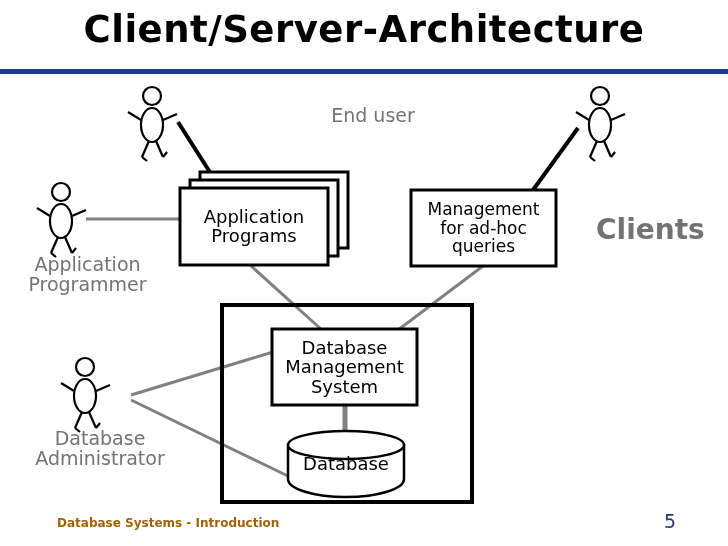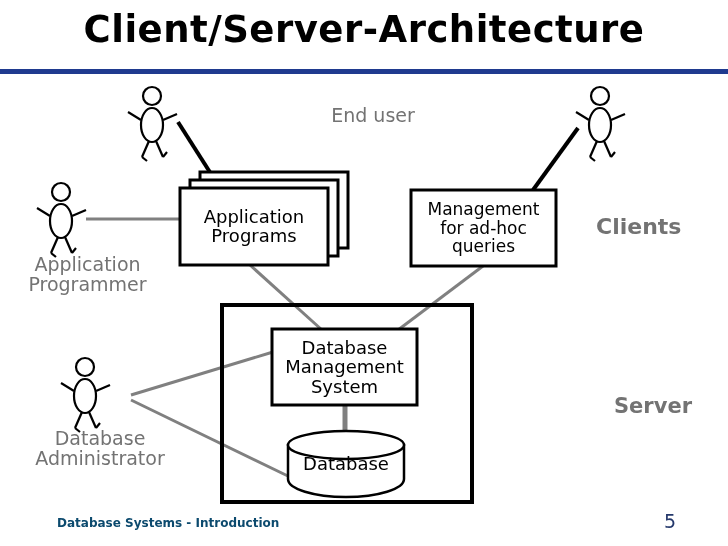--- a/index.html
+++ b/index.html
@@ -66,21 +66,21 @@
   #label-dba {
     left: 0px;
     top: 429px;
     width: 200px;
     font-size: 19px;
   }
   #label-clients {
     left: 596px;
     top: 215px;
     width: 132px;
-    font-size: 22px;
+    font-size: 28px;
     font-weight: bold;
     text-align: left;
   }
   #label-server {
     left: 614px;
     top: 395px;
     width: 114px;
     font-size: 21px;
     font-weight: bold;
     text-align: left;
@@ -122,21 +122,21 @@
     width: 116px;
     height: 34px;
   }
   #footer-text {
     position: absolute;
     left: 57px;
     top: 516px;
     font-family: "DejaVu Sans", sans-serif;
     font-size: 12px;
     font-weight: bold;
-    color: #0c4a6e;
+    color: #a16207;
     white-space: nowrap;
   }
   #page-number {
     position: absolute;
     left: 664px;
     top: 510px;
     font-family: "DejaVu Sans", sans-serif;
     font-size: 19px;
     color: #24386b;
   }
@@ -250,19 +250,18 @@
   <div class="dlabel" id="label-enduser">End user</div>
 
   <div class="dlabel" id="label-app-programmer">Application
 Programmer</div>
 
   <div class="dlabel" id="label-dba">Database
 Administrator</div>
 
   <div class="dlabel" id="label-clients">Clients</div>
 
-  <div class="dlabel" id="label-server">Server</div>
 
   <div id="footer-text">Database Systems - Introduction</div>
 
   <div id="page-number">5</div>
 
 </div>
 
 </body></html>

